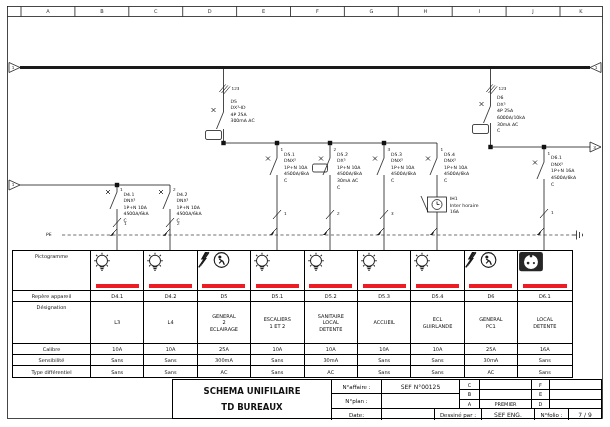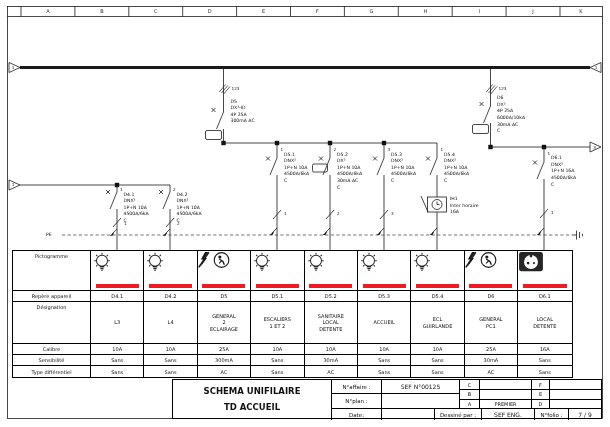--- a/index.html
+++ b/index.html
@@ -431,21 +431,21 @@
     <div>AC</div>
     <div>Sans</div>
     <div>Sans</div>
     <div>AC</div>
     <div>Sans</div>
   </div>
 
   <div class="tblock">
     <div class="tb nl nt ttl" style="left:0;top:0;width:158px;height:38px">
       <div>SCHEMA UNIFILAIRE</div>
-      <div>TD ACCUEIL</div>
+      <div>TD BUREAUX</div>
     </div>
     <div class="tb nt" style="left:158px;top:0;width:50px;height:13px">N°affaire :</div>
     <div class="tb nt" style="left:208px;top:0;width:78px;height:13px;font-size:6px">SEF N°00125</div>
     <div class="tb" style="left:158px;top:13px;width:50px;height:15px">N°plan :</div>
     <div class="tb" style="left:208px;top:13px;width:78px;height:15px"></div>
 
     <div class="tb nt" style="left:286px;top:0;width:20px;height:9.3px;font-size:5px">C</div>
     <div class="tb nt" style="left:306px;top:0;width:52px;height:9.3px"></div>
     <div class="tb nt" style="left:358px;top:0;width:18px;height:9.3px;font-size:5px">F</div>
     <div class="tb nt" style="left:376px;top:0;width:52px;height:9.3px"></div>

